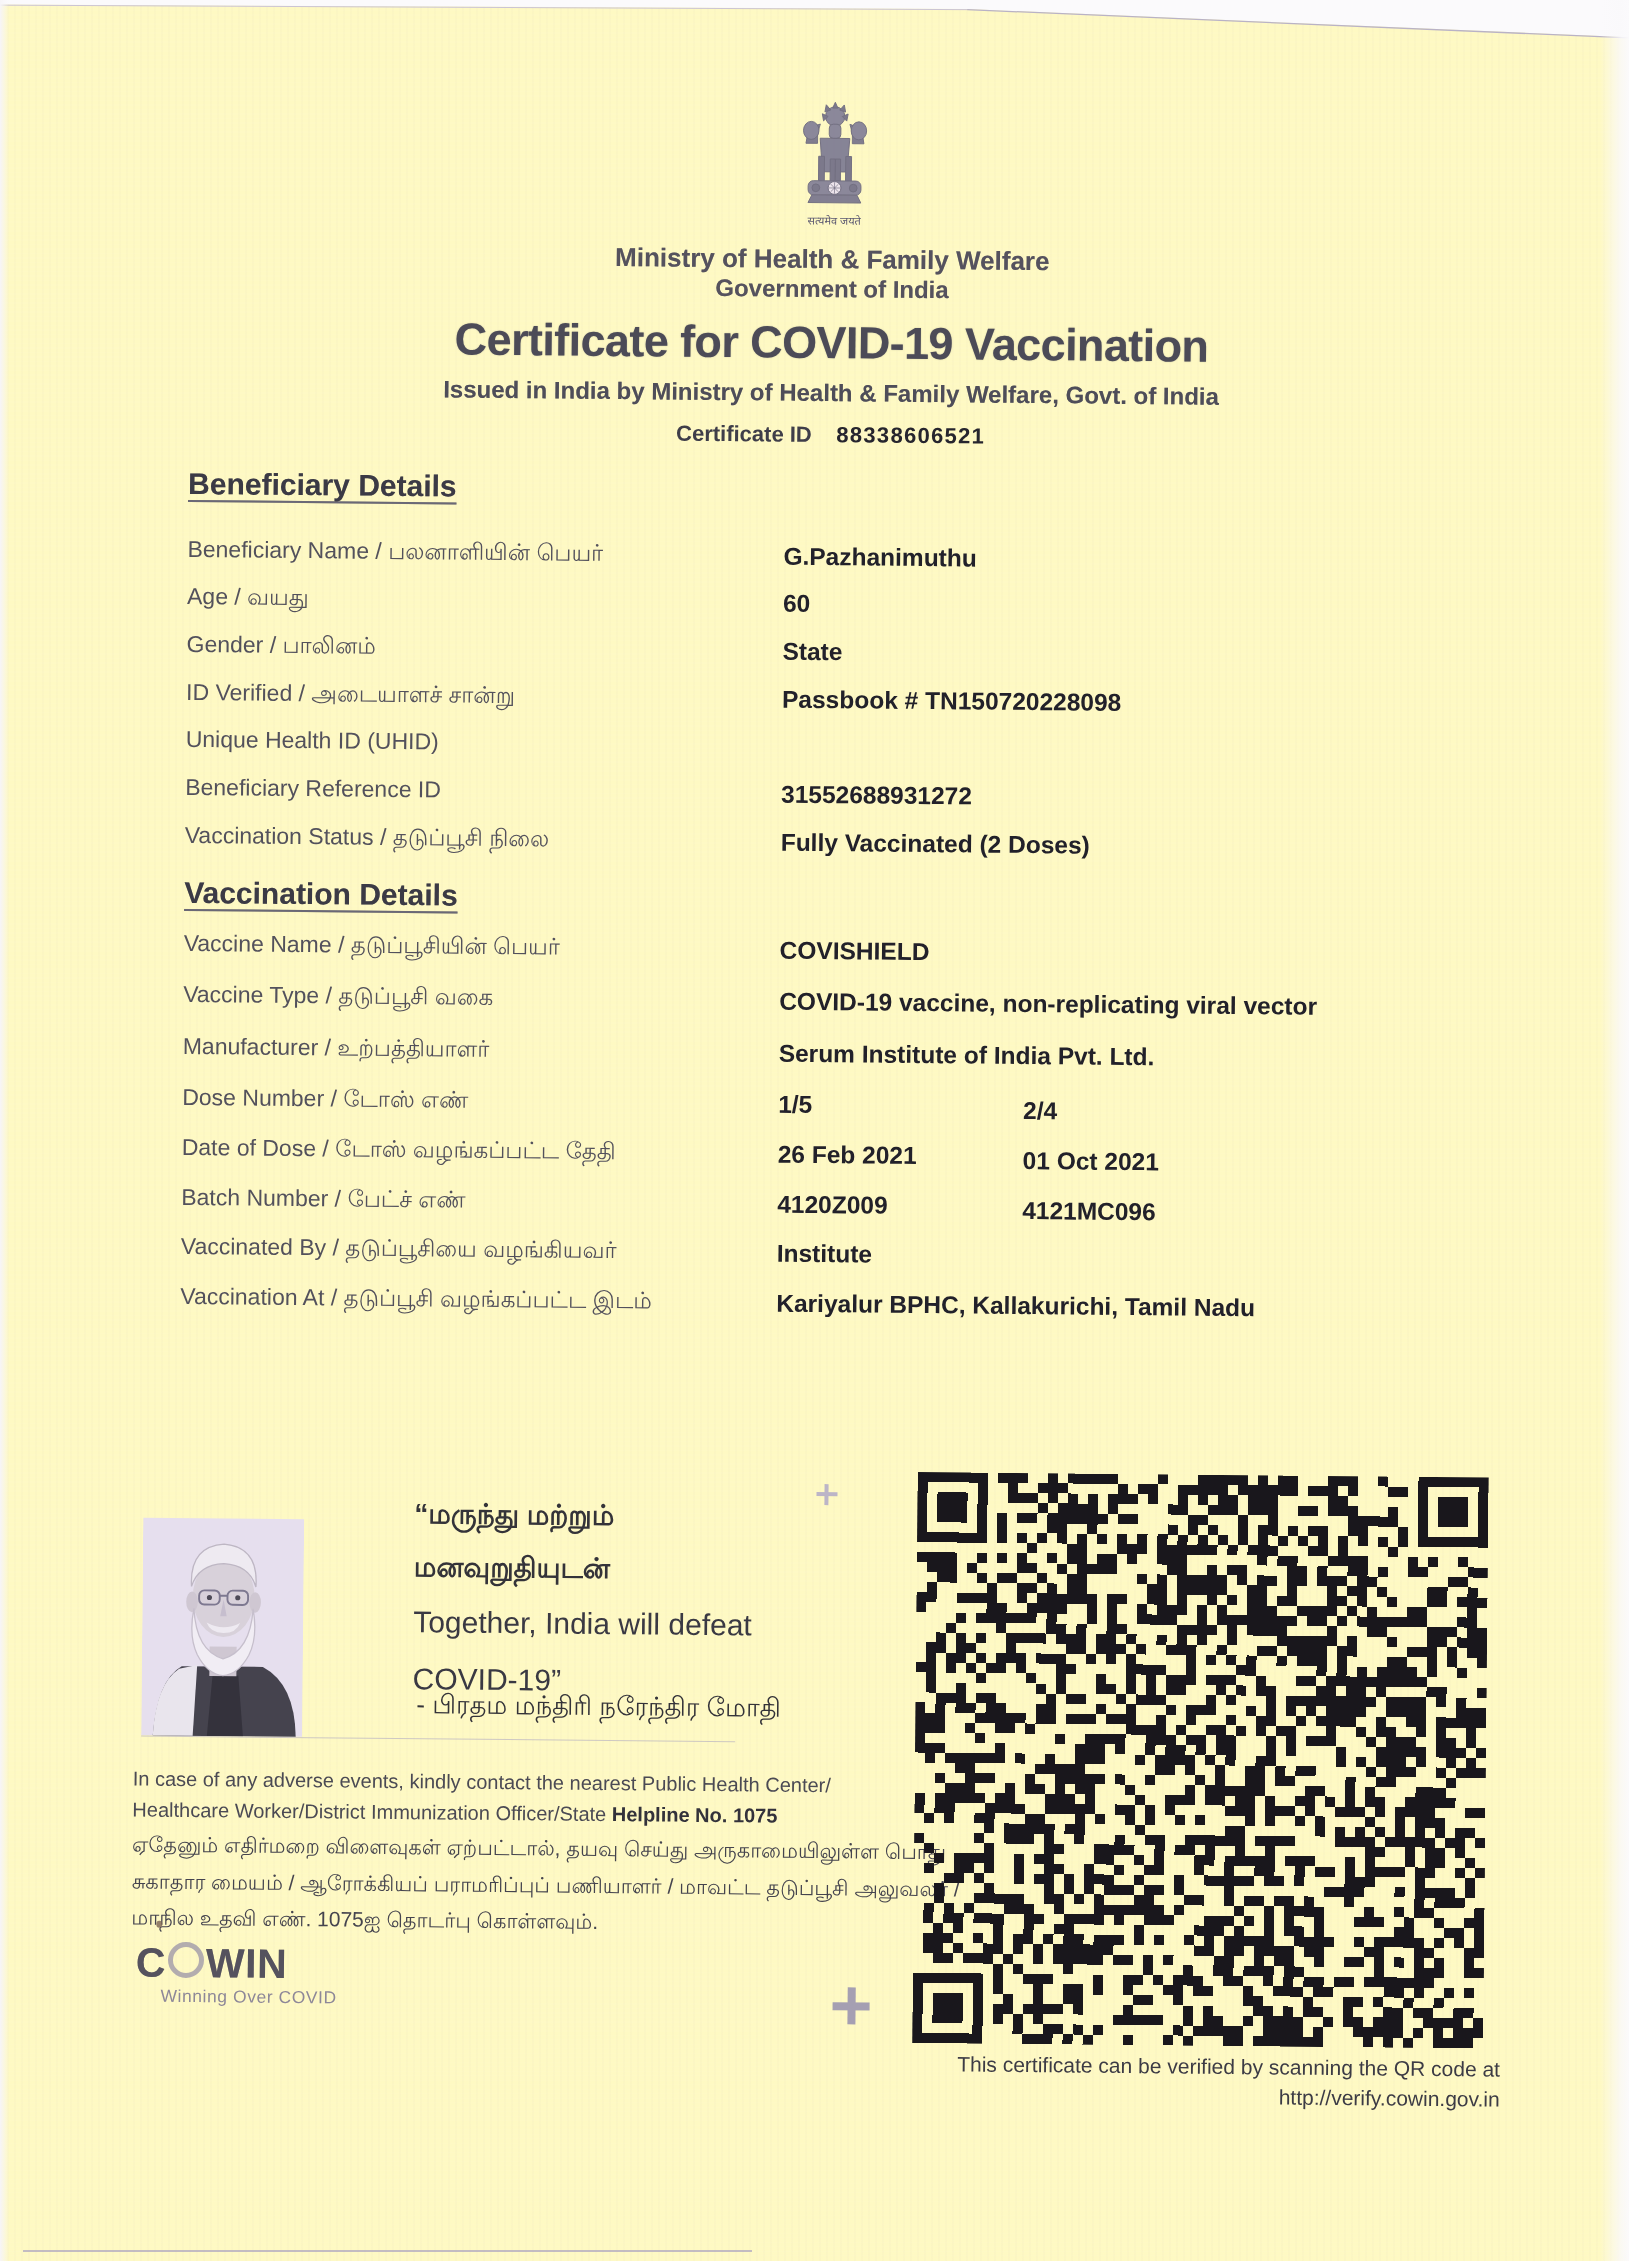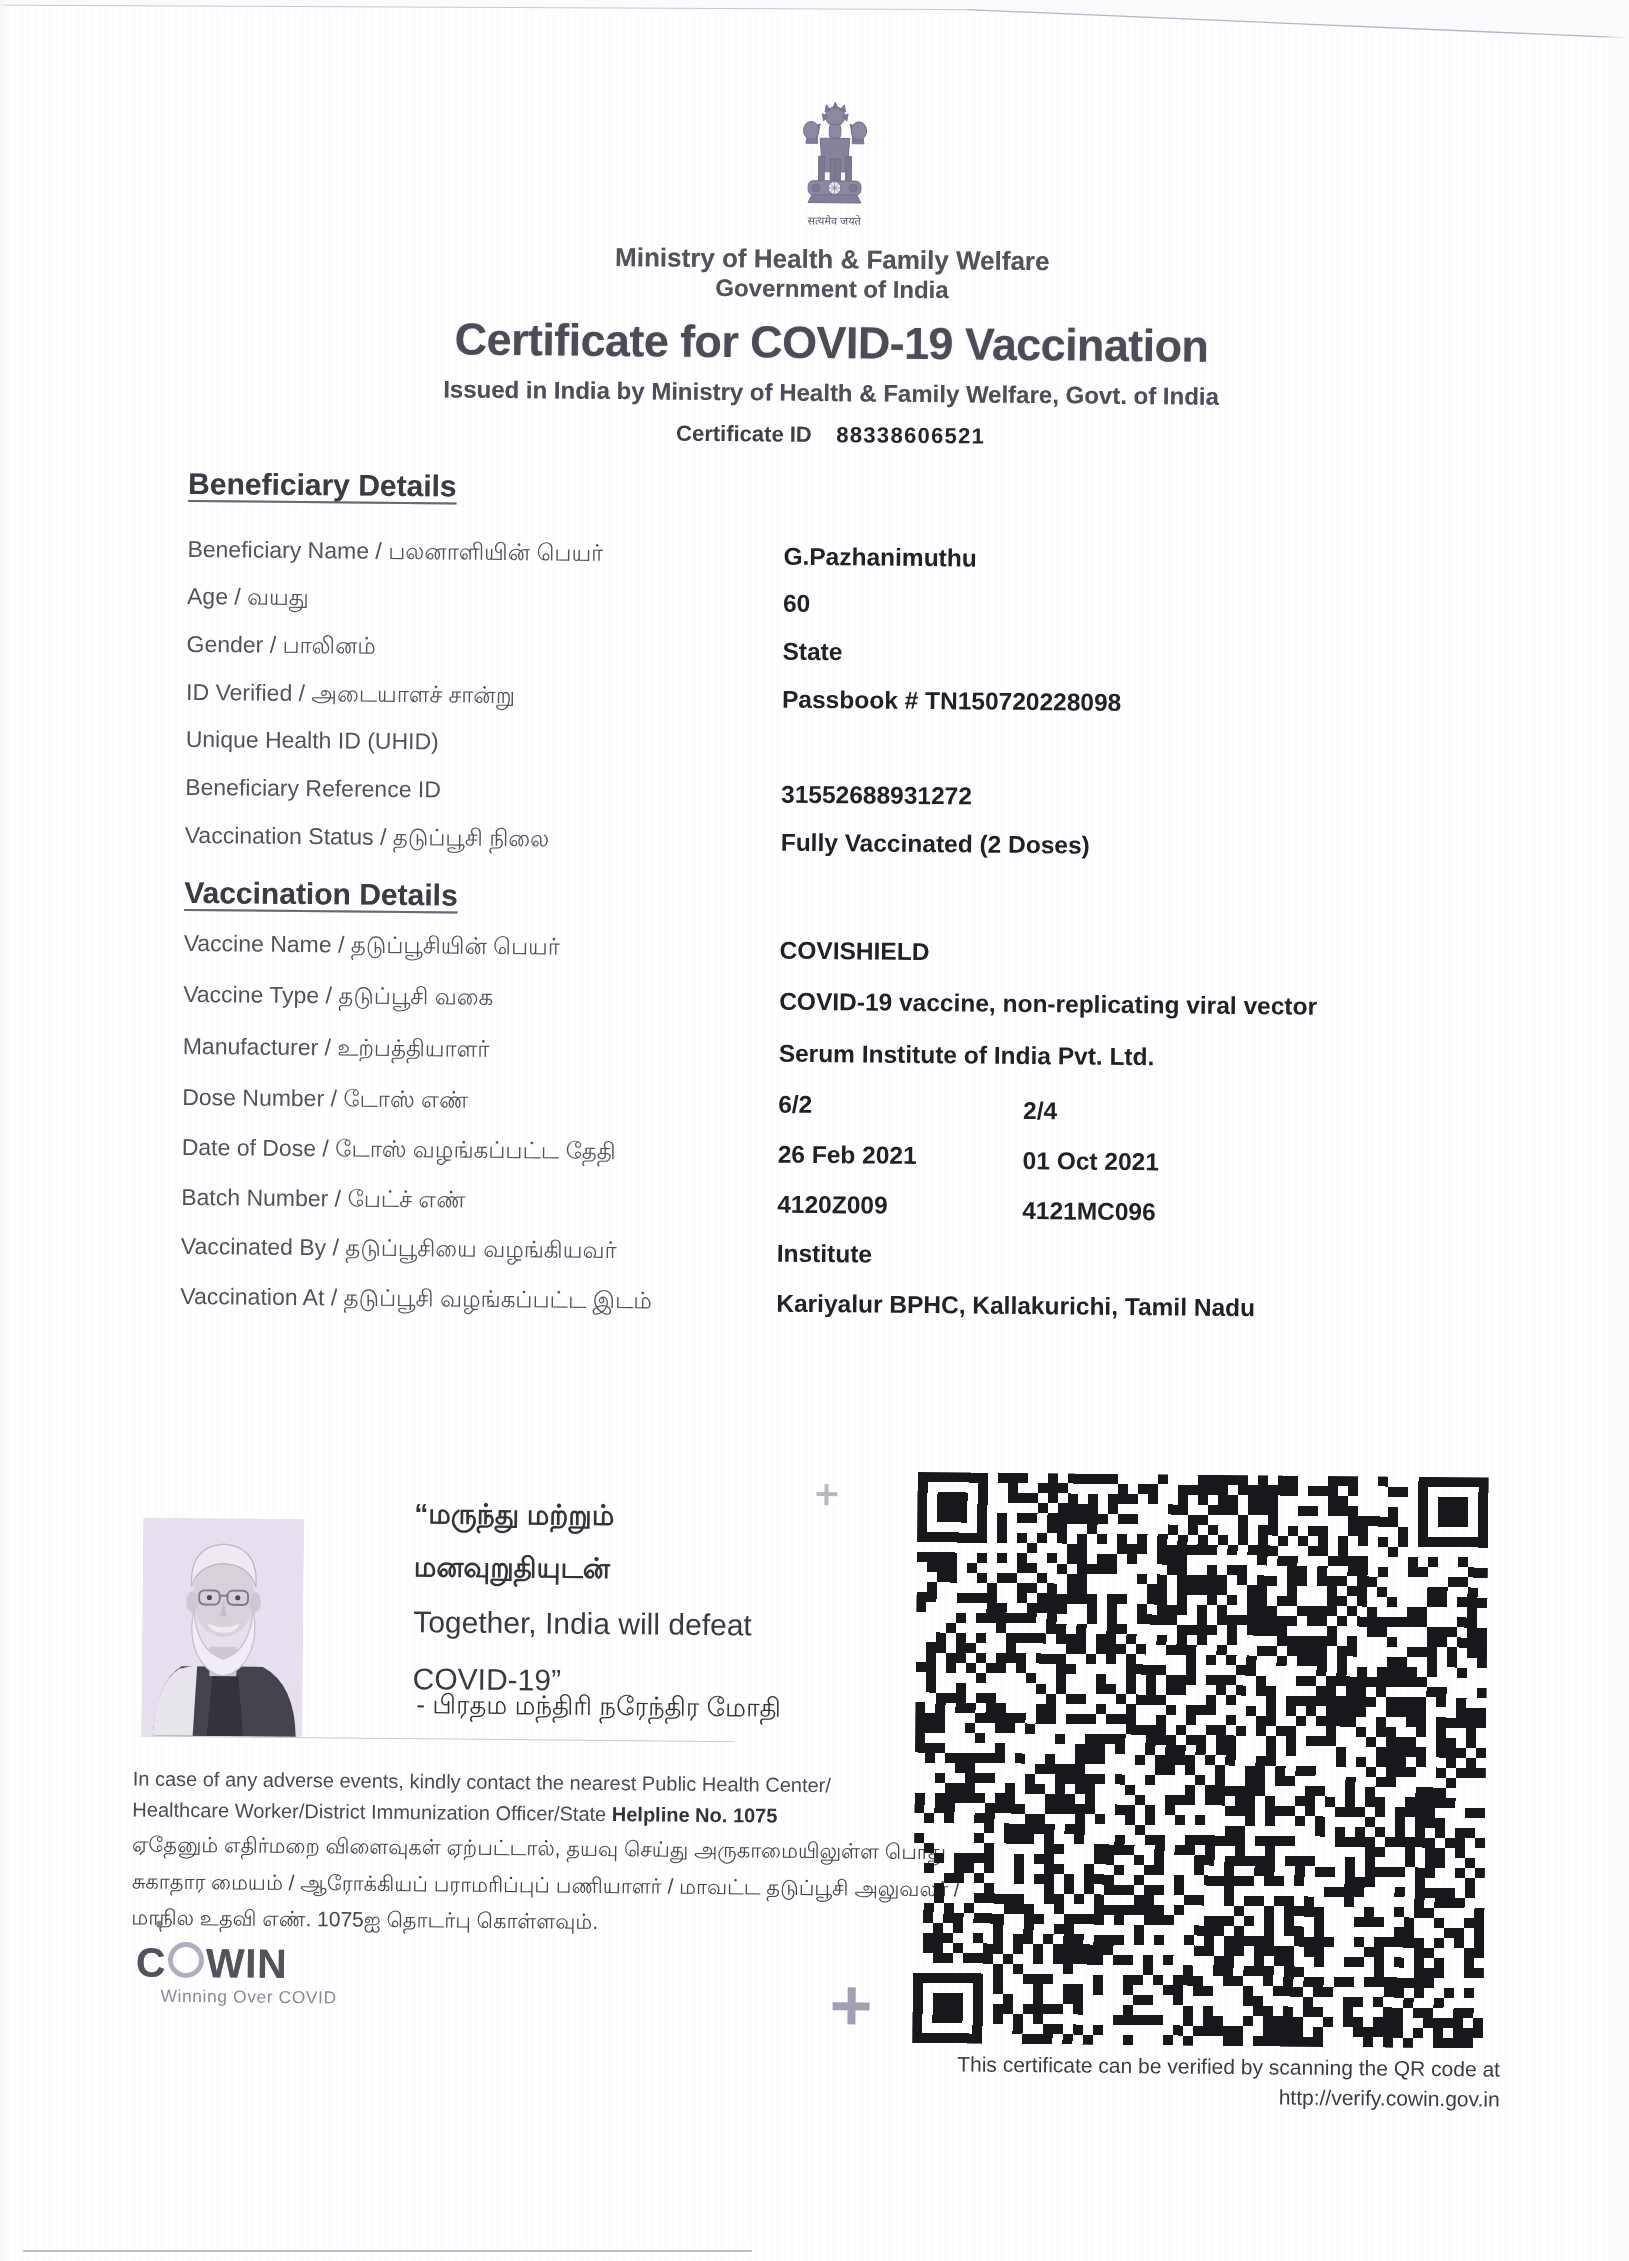--- a/index.html
+++ b/index.html
@@ -1,18 +1,18 @@
 <!DOCTYPE html>
 <html style="font-size:10.3px"><head>
 <meta charset="utf-8">
 <style>
   html,body{margin:0;padding:0;background:#d8d4da;}
   .page{
     position:relative;width:1630px;height:2261px;overflow:hidden;
-    background:#ffffff;
+    background:#fef9c3;
     font-family:"Liberation Sans", sans-serif;
     color:#3c3b45;
   }
   .page::before{ 
     content:"";position:absolute;inset:0;pointer-events:none;
     background:
       repeating-linear-gradient(0deg, rgba(255,255,255,.035) 0 1.3px, rgba(0,0,0,0) 1.3px 4.5px),
       repeating-linear-gradient(90deg, rgba(120,90,150,.02) 0 1.9px, rgba(0,0,0,0) 1.9px 7px);
   }
   .content{position:absolute;inset:0;transform:rotate(0.55deg);transform-origin:815px 1128px;}
@@ -174,21 +174,21 @@
       <span class="v1">COVID-19 vaccine, non-replicating viral vector</span>
       <span class="v2"></span>
     </div>
     <div class="abs row" style="top:1039px">
       <span class="lab">Manufacturer / உற்பத்தியாளர்</span>
       <span class="v1">Serum Institute of India Pvt. Ltd.</span>
       <span class="v2"></span>
     </div>
     <div class="abs row" style="top:1090px">
       <span class="lab">Dose Number / டோஸ் எண்</span>
-      <span class="v1">6/2</span>
+      <span class="v1">1/5</span>
       <span class="v2">2/4</span>
     </div>
     <div class="abs row" style="top:1140px">
       <span class="lab">Date of Dose / டோஸ் வழங்கப்பட்ட தேதி</span>
       <span class="v1">26 Feb 2021</span>
       <span class="v2">01 Oct 2021</span>
     </div>
     <div class="abs row" style="top:1190px">
       <span class="lab">Batch Number / பேட்ச் எண்</span>
       <span class="v1">4120Z009</span>

